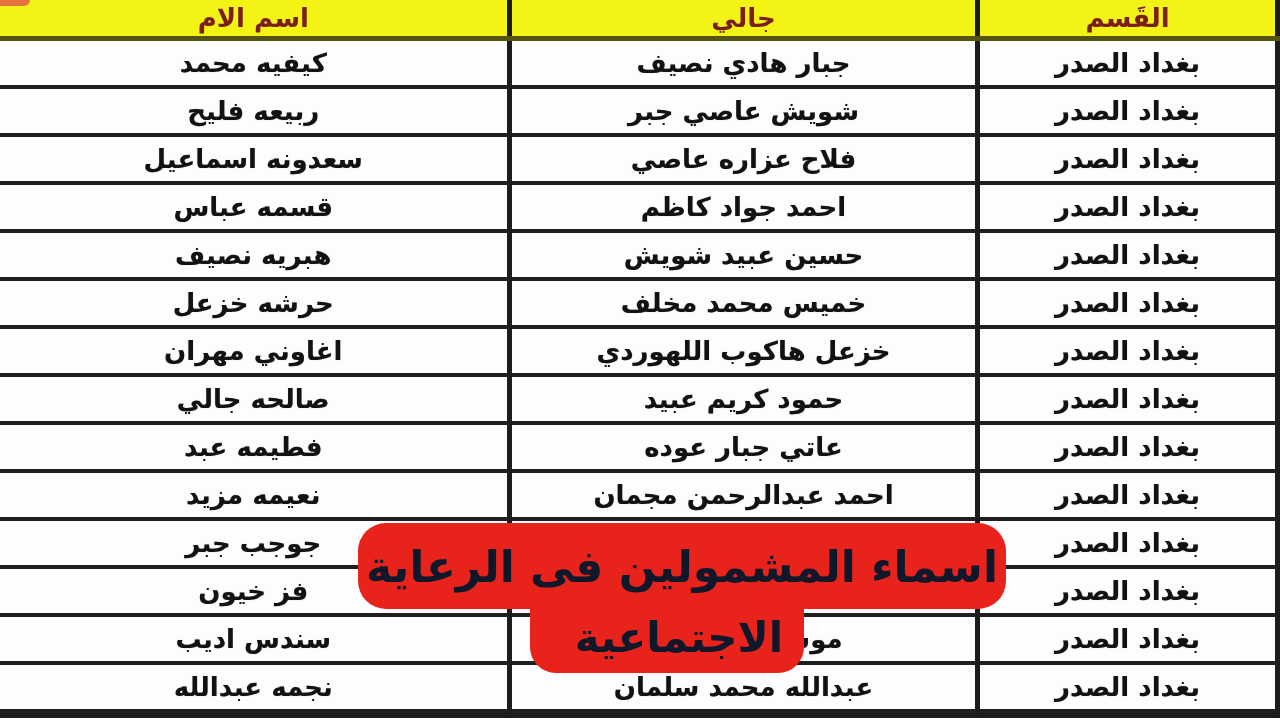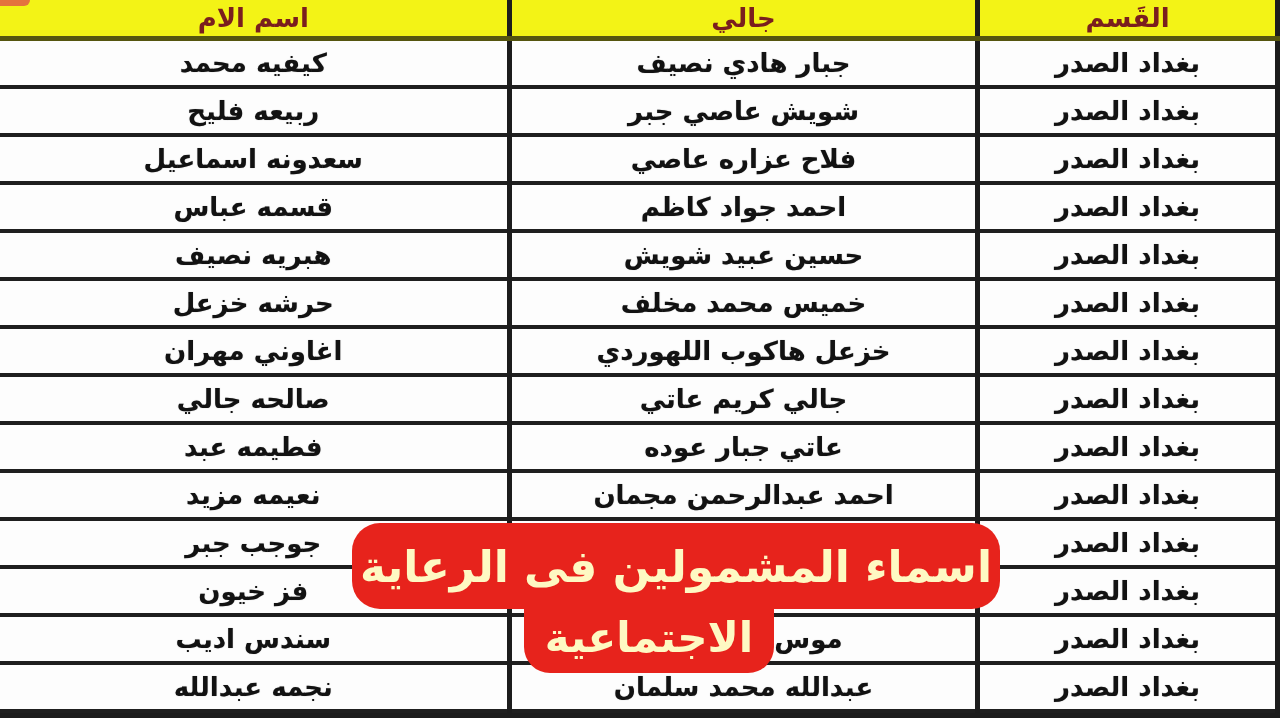--- a/index.html
+++ b/index.html
@@ -49,35 +49,36 @@
     text-shadow:0 0 1px rgba(0,0,0,0.35);
   }
   
   td.shifted{padding-left:130px;}
   
   .bottom-strip{
     position:absolute;left:0;right:0;top:713px;height:5px;
     background:#1c1c1c;
   }
   
-  .banner{position:absolute;z-index:10;color:#fef9c3;}
+  .banner{position:absolute;z-index:10;color:#0f172a;margin-left:6px;}
   .banner-line1{
     left:352px;top:523px;width:648px;height:86px;
     background:#e7231c;
     border-radius:28px;
     display:flex;align-items:center;justify-content:center;
     font-size:44px;font-weight:bold;white-space:nowrap;
   }
   .banner-line2{
     left:524px;top:602px;width:250px;height:71px;
     background:#e7231c;
     border-radius:0 0 26px 26px;
     display:flex;align-items:center;justify-content:center;
     font-size:42px;font-weight:bold;white-space:nowrap;
     overflow:visible;
+    padding-left:24px;
   }
   .corner-artifact{
     position:absolute;left:0;top:0;width:30px;height:6px;
     background:#e05148;border-radius:0 0 8px 0;opacity:.8;z-index:5;
   }
 </style>
 </head>
 <body>
 
 <div class="page">
@@ -128,21 +129,21 @@
           <td>خميس محمد مخلف</td>
           <td>حرشه خزعل</td>
         </tr>
         <tr>
           <td>بغداد الصدر</td>
           <td>خزعل هاكوب اللهوردي</td>
           <td>اغاوني مهران</td>
         </tr>
         <tr>
           <td>بغداد الصدر</td>
-          <td>جالي كريم عاتي</td>
+          <td>حمود كريم عبيد</td>
           <td>صالحه جالي</td>
         </tr>
         <tr>
           <td>بغداد الصدر</td>
           <td>عاتي جبار عوده</td>
           <td>فطيمه عبد</td>
         </tr>
         <tr>
           <td>بغداد الصدر</td>
           <td>احمد عبدالرحمن مجمان</td>

